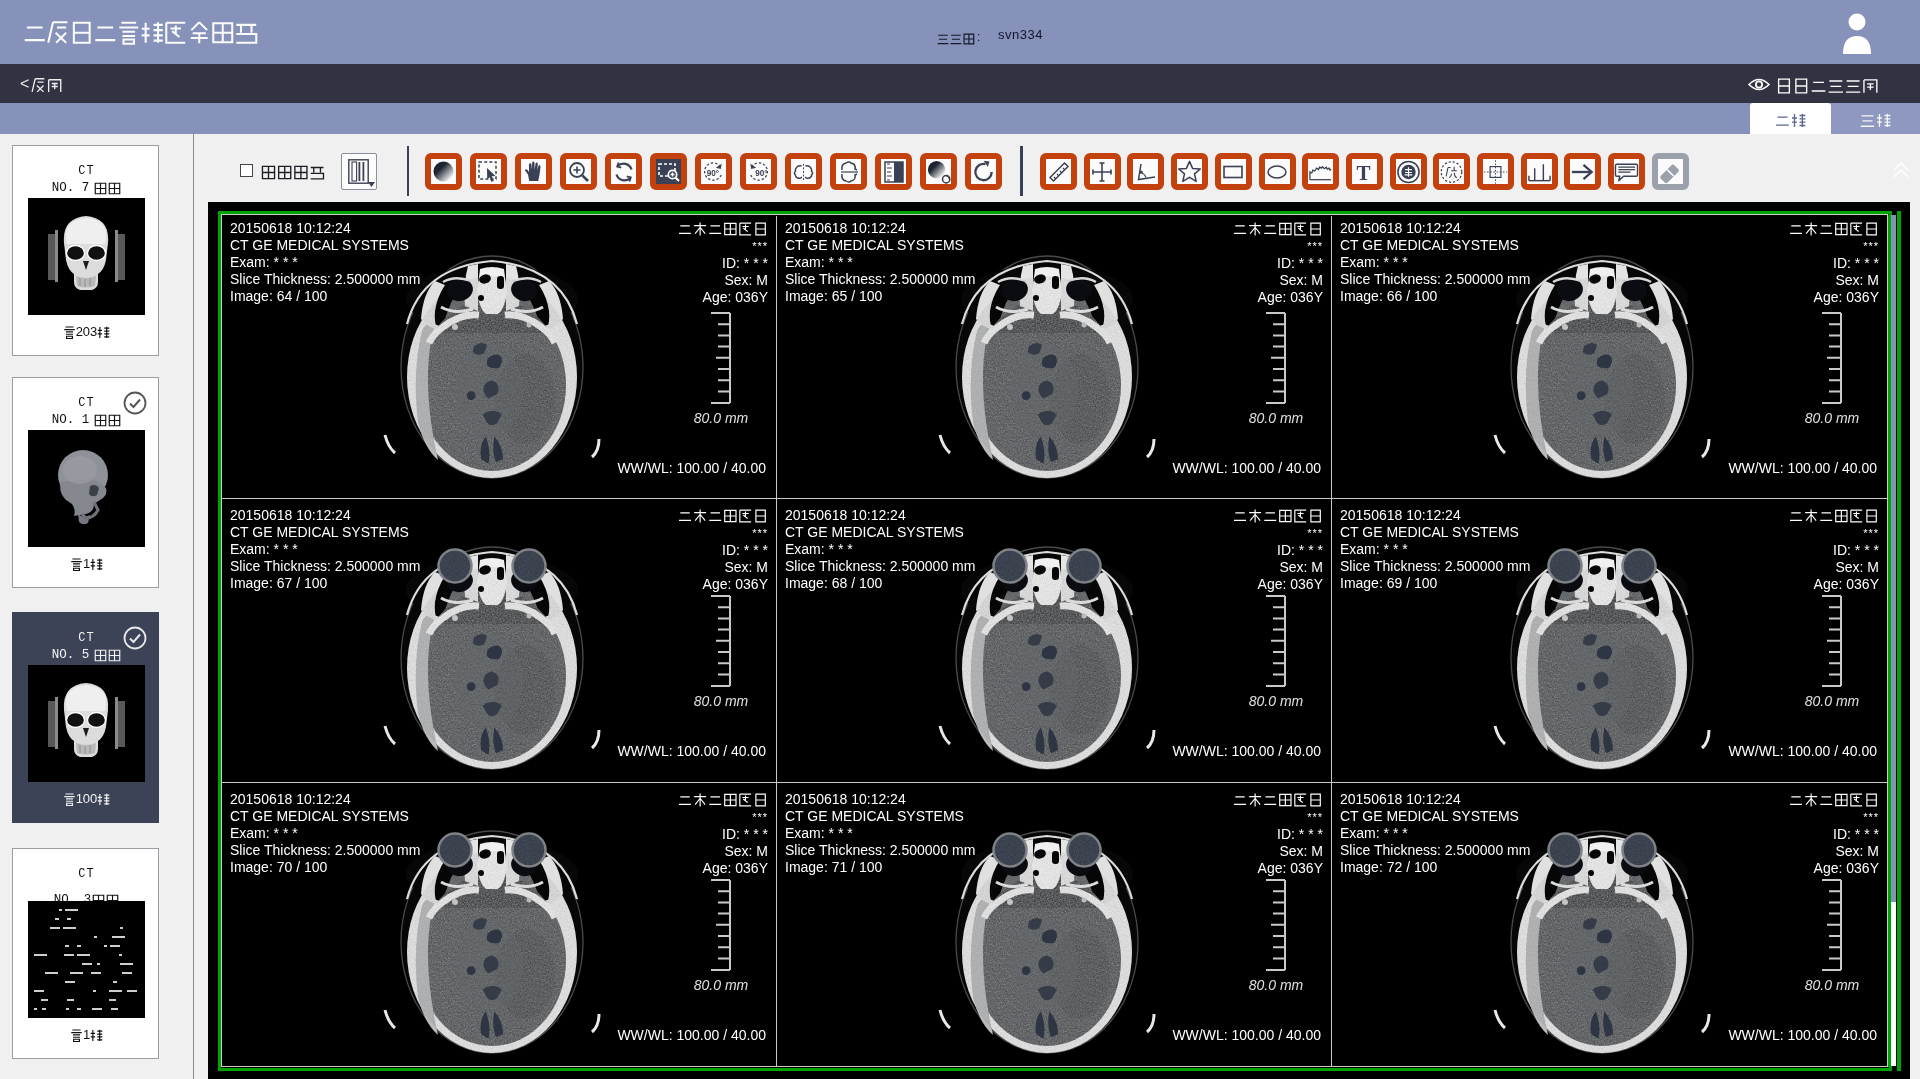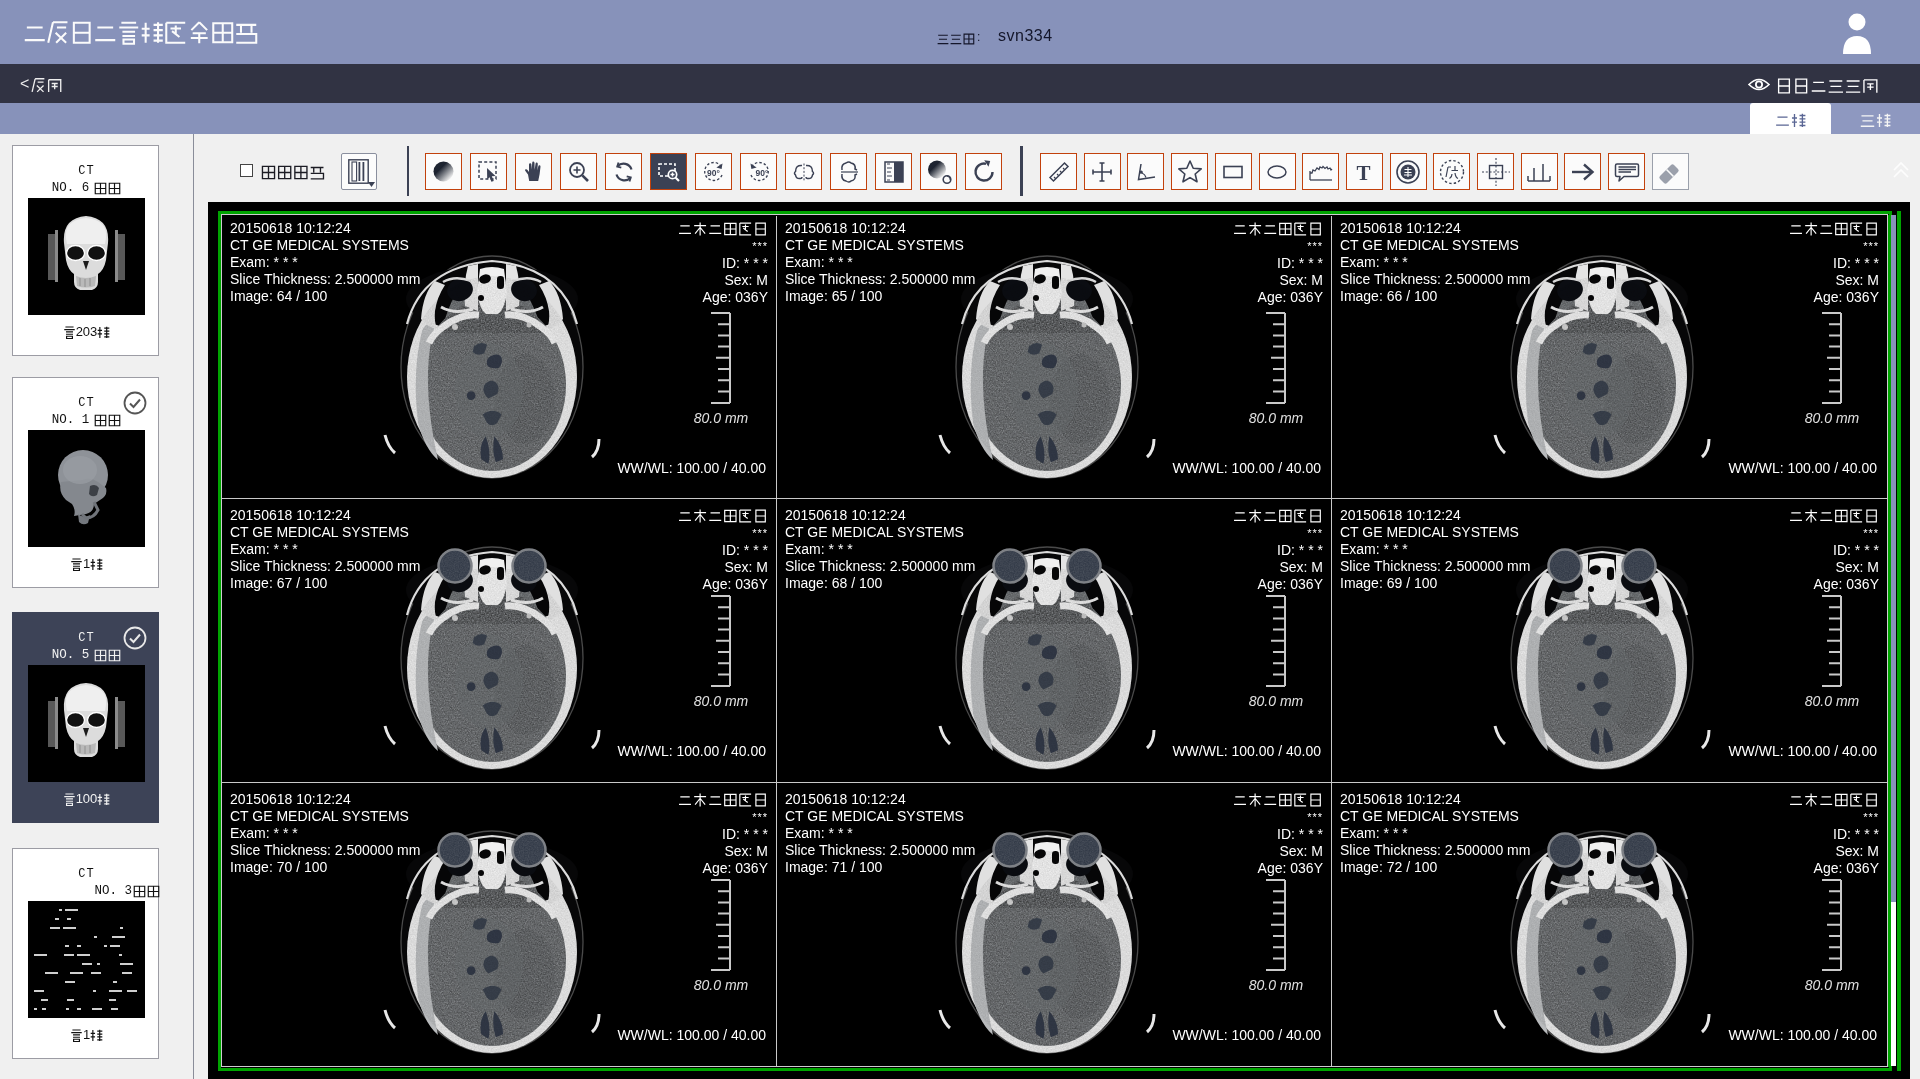--- a/index.html
+++ b/index.html
@@ -1,18 +1,18 @@
 <!DOCTYPE html>
 <html><head><meta charset="utf-8"><title>t</title><style>
 *{margin:0;padding:0;box-sizing:border-box}
 html,body{width:1920px;height:1079px;overflow:hidden;background:#f0f0f0;
 font-family:"Liberation Sans",sans-serif;position:relative;-webkit-font-smoothing:antialiased}
 .a{position:absolute}
-.btn{position:absolute;width:37px;height:37px;background:#fbfbfb;border:1px solid #c2410c;
-border-radius:0;display:flex;align-items:center;justify-content:center}
+.btn{position:absolute;width:37px;height:37px;background:#fbfbfb;border:6px solid #c2410c;
+border-radius:6px;display:flex;align-items:center;justify-content:center}
 .btn.sel{background:#3b4154}
 .tx{position:absolute;color:#fff;font-size:14px;line-height:17px;white-space:pre}
 .txr{text-align:right}
 </style></head><body>
 <svg width="0" height="0" style="position:absolute">
 <defs>
 <filter id="noi" x="0" y="0" width="100%" height="100%">
  <feTurbulence type="fractalNoise" baseFrequency="0.8" numOctaves="2" seed="7"></feTurbulence>
  <feColorMatrix type="saturate" values="0"></feColorMatrix>
  <feComponentTransfer>
@@ -99,21 +99,21 @@
       <path transform="translate(600,0) translate(50,50) scale(1.12) translate(-50,-50)" d="M14,12H86 M14,12V88H86 M30,34H70 M50,22V58 M36,44L64,66"></path>
       <path transform="translate(700,0) translate(50,50) scale(1.12) translate(-50,-50)" d="M50,10L20,40 M50,10L80,40 M25,52H75 M18,70H82 M50,52V90"></path>
       <path transform="translate(800,0) translate(50,50) scale(1.12) translate(-50,-50)" d="M14,14H86V86H14Z M14,50H86 M50,14V86"></path>
       <path transform="translate(900,0) translate(50,50) scale(1.12) translate(-50,-50)" d="M12,20H88 M30,20V50 M70,20V50 M12,55H88V88H12"></path>
     </svg></div>
 <div class="a" style="left:937px;top:28px"><svg style="vertical-align:-0.18em" width="37.9" height="12" viewBox="0 0 316 100" fill="none" stroke="#14162a" stroke-width="8.5" stroke-linecap="butt">
       <path transform="translate(0,0) translate(50,50) scale(1.12) translate(-50,-50)" d="M14,22H86 M20,52H80 M10,84H90"></path>
       <path transform="translate(108,0) translate(50,50) scale(1.12) translate(-50,-50)" d="M14,22H86 M20,52H80 M10,84H90"></path>
       <path transform="translate(216,0) translate(50,50) scale(1.12) translate(-50,-50)" d="M14,14H86V86H14Z M14,50H86 M50,14V86"></path>
     </svg><span style="color:#14162a;font-size:12px;vertical-align:0.1em;margin-left:2px">:</span></div>
-<div class="a" style="left:998px;top:27px;font-size:16px;color:#14162a;letter-spacing:0.5px">svn334</div>
+<div class="a" style="left:998px;top:27px;font-size:13px;color:#14162a;letter-spacing:0.5px">svn334</div>
 <svg class="a" style="left:1840px;top:10px" width="34" height="48" viewBox="0 0 34 48">
 <circle cx="17" cy="12" r="8.5" fill="#fff"></circle>
 <path d="M3,44 q0,-18 14,-18 q14,0 14,18 z" fill="#fff"></path>
   </svg>
 <div class="a" style="left:0;top:64px;width:1920px;height:39px;background:#313343"></div>
 <div class="a" style="left:20px;top:75px;color:#eee;font-size:16px">&lt;</div>
 <div class="a" style="left:31px;top:76px"><svg style="vertical-align:-0.18em" width="31.2" height="15" viewBox="0 0 208 100" fill="none" stroke="#eeeeee" stroke-width="8" stroke-linecap="butt">
       <path transform="translate(0,0) translate(50,50) scale(1.12) translate(-50,-50)" d="M30,10L12,88 M30,10H85 M45,30H80 M40,50L80,88 M80,50L42,88"></path>
       <path transform="translate(108,0) translate(50,50) scale(1.12) translate(-50,-50)" d="M14,16V88 M14,16H86V88 M32,38H68 M32,56H68 M50,38V72"></path>
     </svg></div>
@@ -338,21 +338,21 @@
   </div>
 <svg class="a" style="left:1892px;top:160px" width="18" height="20" viewBox="0 0 18 20" fill="none" stroke="#fdfdfd" stroke-width="1.6">
     <path d="M2,10 L9,3 L16,10"></path>
     <path d="M2,17 L9,10 L16,17"></path>
   </svg>
 <div class="a" style="left:193px;top:134px;width:1px;height:945px;background:#8a8d99"></div>
 <div class="a" style="left:12px;top:145px;width:147px;height:211px;background:#fff;border:1px solid #9c9ca4">
 <div class="a" style="left:0;top:18px;width:147px;text-align:center;color:#111;font-family:'Liberation Mono',monospace;font-size:12px;letter-spacing:1px">CT</div>
 
 <div class="a" style="left:0;top:35px;width:147px;display:flex;justify-content:center;align-items:center;gap:5px">
-      <span style="color:#111;font-family:'Liberation Mono',monospace;font-size:12.5px">NO. 6</span>
+      <span style="color:#111;font-family:'Liberation Mono',monospace;font-size:12.5px">NO. 7</span>
       <svg style="vertical-align:-0.18em" width="27.0" height="13" viewBox="0 0 208 100" fill="none" stroke="#111" stroke-width="8" stroke-linecap="butt">
         <path transform="translate(0,0) translate(50,50) scale(1.12) translate(-50,-50)" d="M14,14H86V86H14Z M14,50H86 M50,14V86"></path>
         <path transform="translate(108,0) translate(50,50) scale(1.12) translate(-50,-50)" d="M14,14H86V86H14Z M14,50H86 M50,14V86"></path>
       </svg>
     </div>
 <div class="a" style="left:15px;top:52px;width:117px;height:117px"><svg width="117" height="117" viewBox="0 0 117 117" style="background:#000">
 <rect x="20" y="36" width="7" height="46" fill="#585858"></rect>
 <rect x="90" y="36" width="7" height="46" fill="#585858"></rect>
 <rect x="27" y="32" width="3" height="52" fill="#8a8a8a"></rect>
 <rect x="87" y="32" width="3" height="52" fill="#8a8a8a"></rect>
@@ -429,21 +429,21 @@
 </svg></div>
 <div class="a" style="left:0;top:176px;width:147px;text-align:center;color:#f2f2f2"><svg style="vertical-align:-0.18em" width="13.0" height="13" viewBox="0 0 100 100" fill="none" stroke="#f2f2f2" stroke-width="8" stroke-linecap="butt">
         <path transform="translate(0,0) translate(50,50) scale(1.12) translate(-50,-50)" d="M22,12H78 M14,30H86 M26,46H74 M26,62H74 M30,76H70V92H30Z"></path>
       </svg><span style="font-size:13px;vertical-align:0.02em">100</span><svg style="vertical-align:-0.18em" width="13.0" height="13" viewBox="0 0 100 100" fill="none" stroke="#f2f2f2" stroke-width="8" stroke-linecap="butt">
         <path transform="translate(0,0) translate(50,50) scale(1.12) translate(-50,-50)" d="M25,12V88 M10,35L40,35 M10,60H40 M55,20H90 M55,40H90 M55,60H90 M72,10V88 M55,80H90"></path>
       </svg></div>
 </div>
 <div class="a" style="left:12px;top:848px;width:147px;height:211px;background:#fff;border:1px solid #9c9ca4">
 <div class="a" style="left:0;top:18px;width:147px;text-align:center;color:#111;font-family:'Liberation Mono',monospace;font-size:12px;letter-spacing:1px">CT</div>
 
-<div class="a" style="left:0;top:35px;width:147px;display:flex;justify-content:flex-end;align-items:center;gap:1px">
+<div class="a" style="left:0;top:44px;width:147px;display:flex;justify-content:center;align-items:center;gap:1px">
       <span style="color:#111;font-family:'Liberation Mono',monospace;font-size:12.5px">NO. 3</span>
       <svg style="vertical-align:-0.18em" width="27.0" height="13" viewBox="0 0 208 100" fill="none" stroke="#111" stroke-width="8" stroke-linecap="butt">
         <path transform="translate(0,0) translate(50,50) scale(1.12) translate(-50,-50)" d="M14,14H86V86H14Z M14,50H86 M50,14V86"></path>
         <path transform="translate(108,0) translate(50,50) scale(1.12) translate(-50,-50)" d="M14,14H86V86H14Z M14,50H86 M50,14V86"></path>
       </svg>
     </div>
 <div class="a" style="left:15px;top:52px;width:117px;height:117px"><svg width="117" height="117" viewBox="0 0 117 117" style="background:#000">
         <rect x="31" y="8" width="3" height="2" fill="#cfcfcf"></rect>
         <rect x="37" y="8" width="13" height="2" fill="#cfcfcf"></rect>
         <rect x="27" y="17" width="4" height="2" fill="#cfcfcf"></rect>

